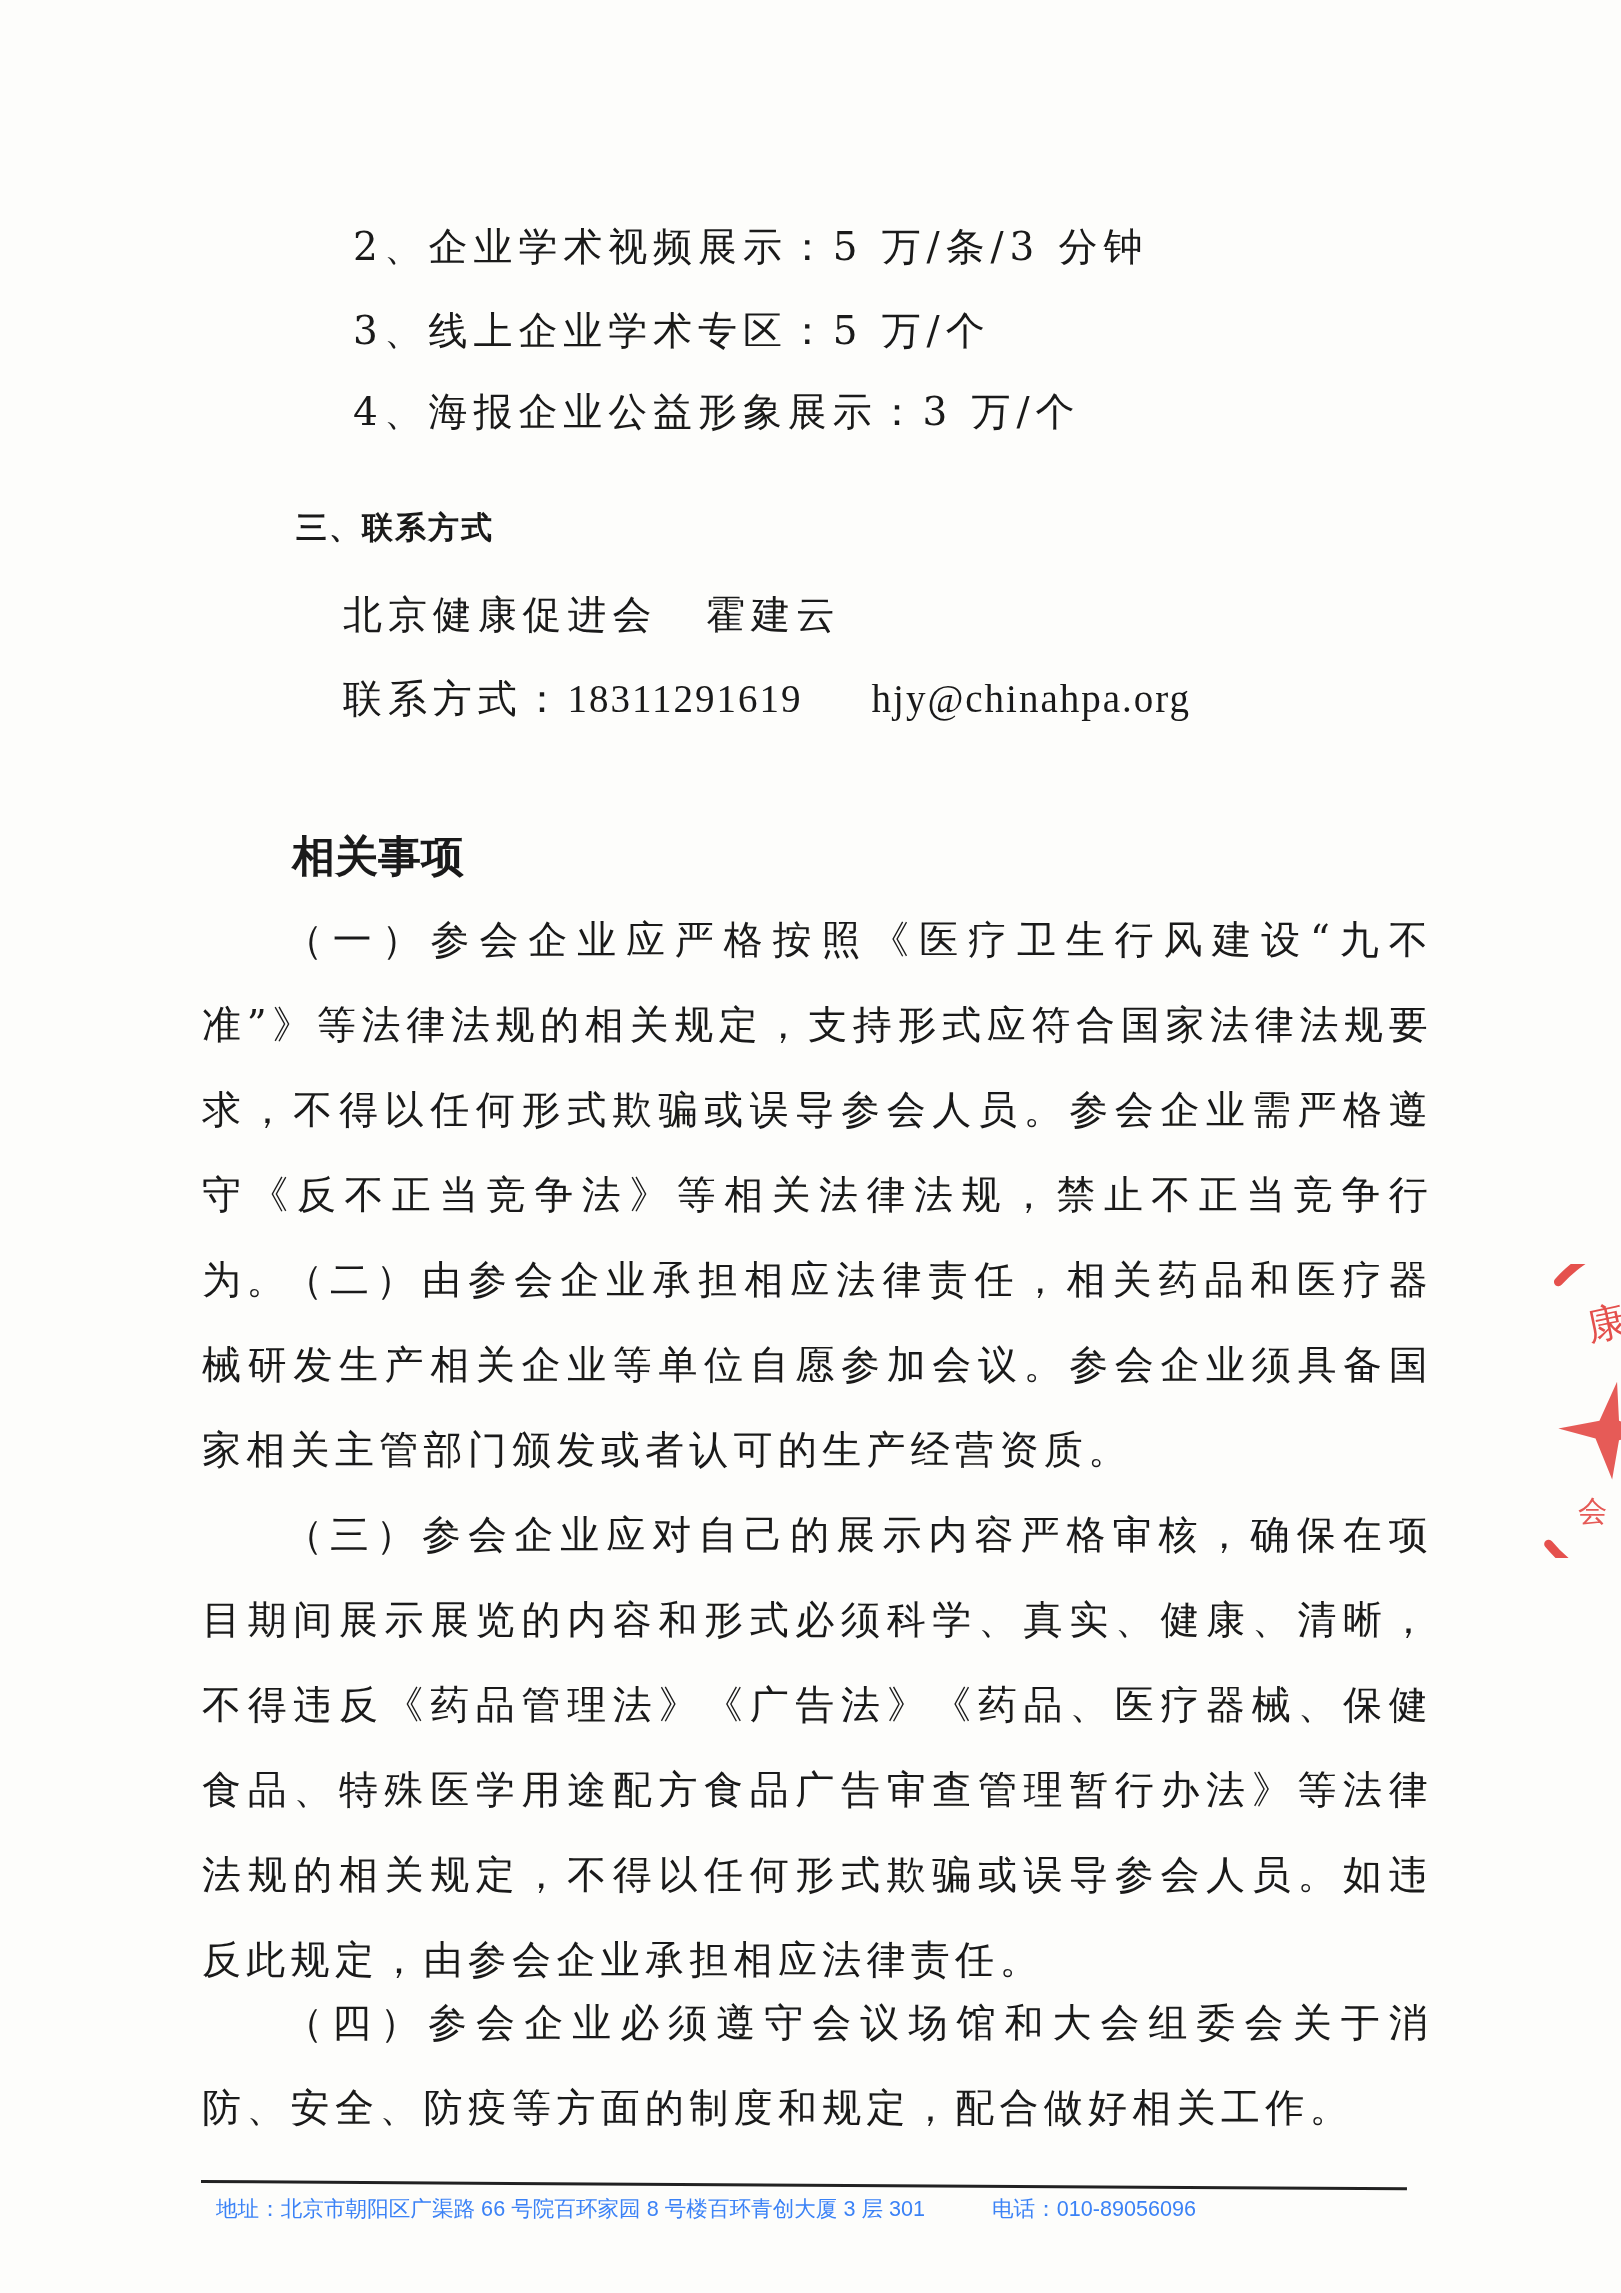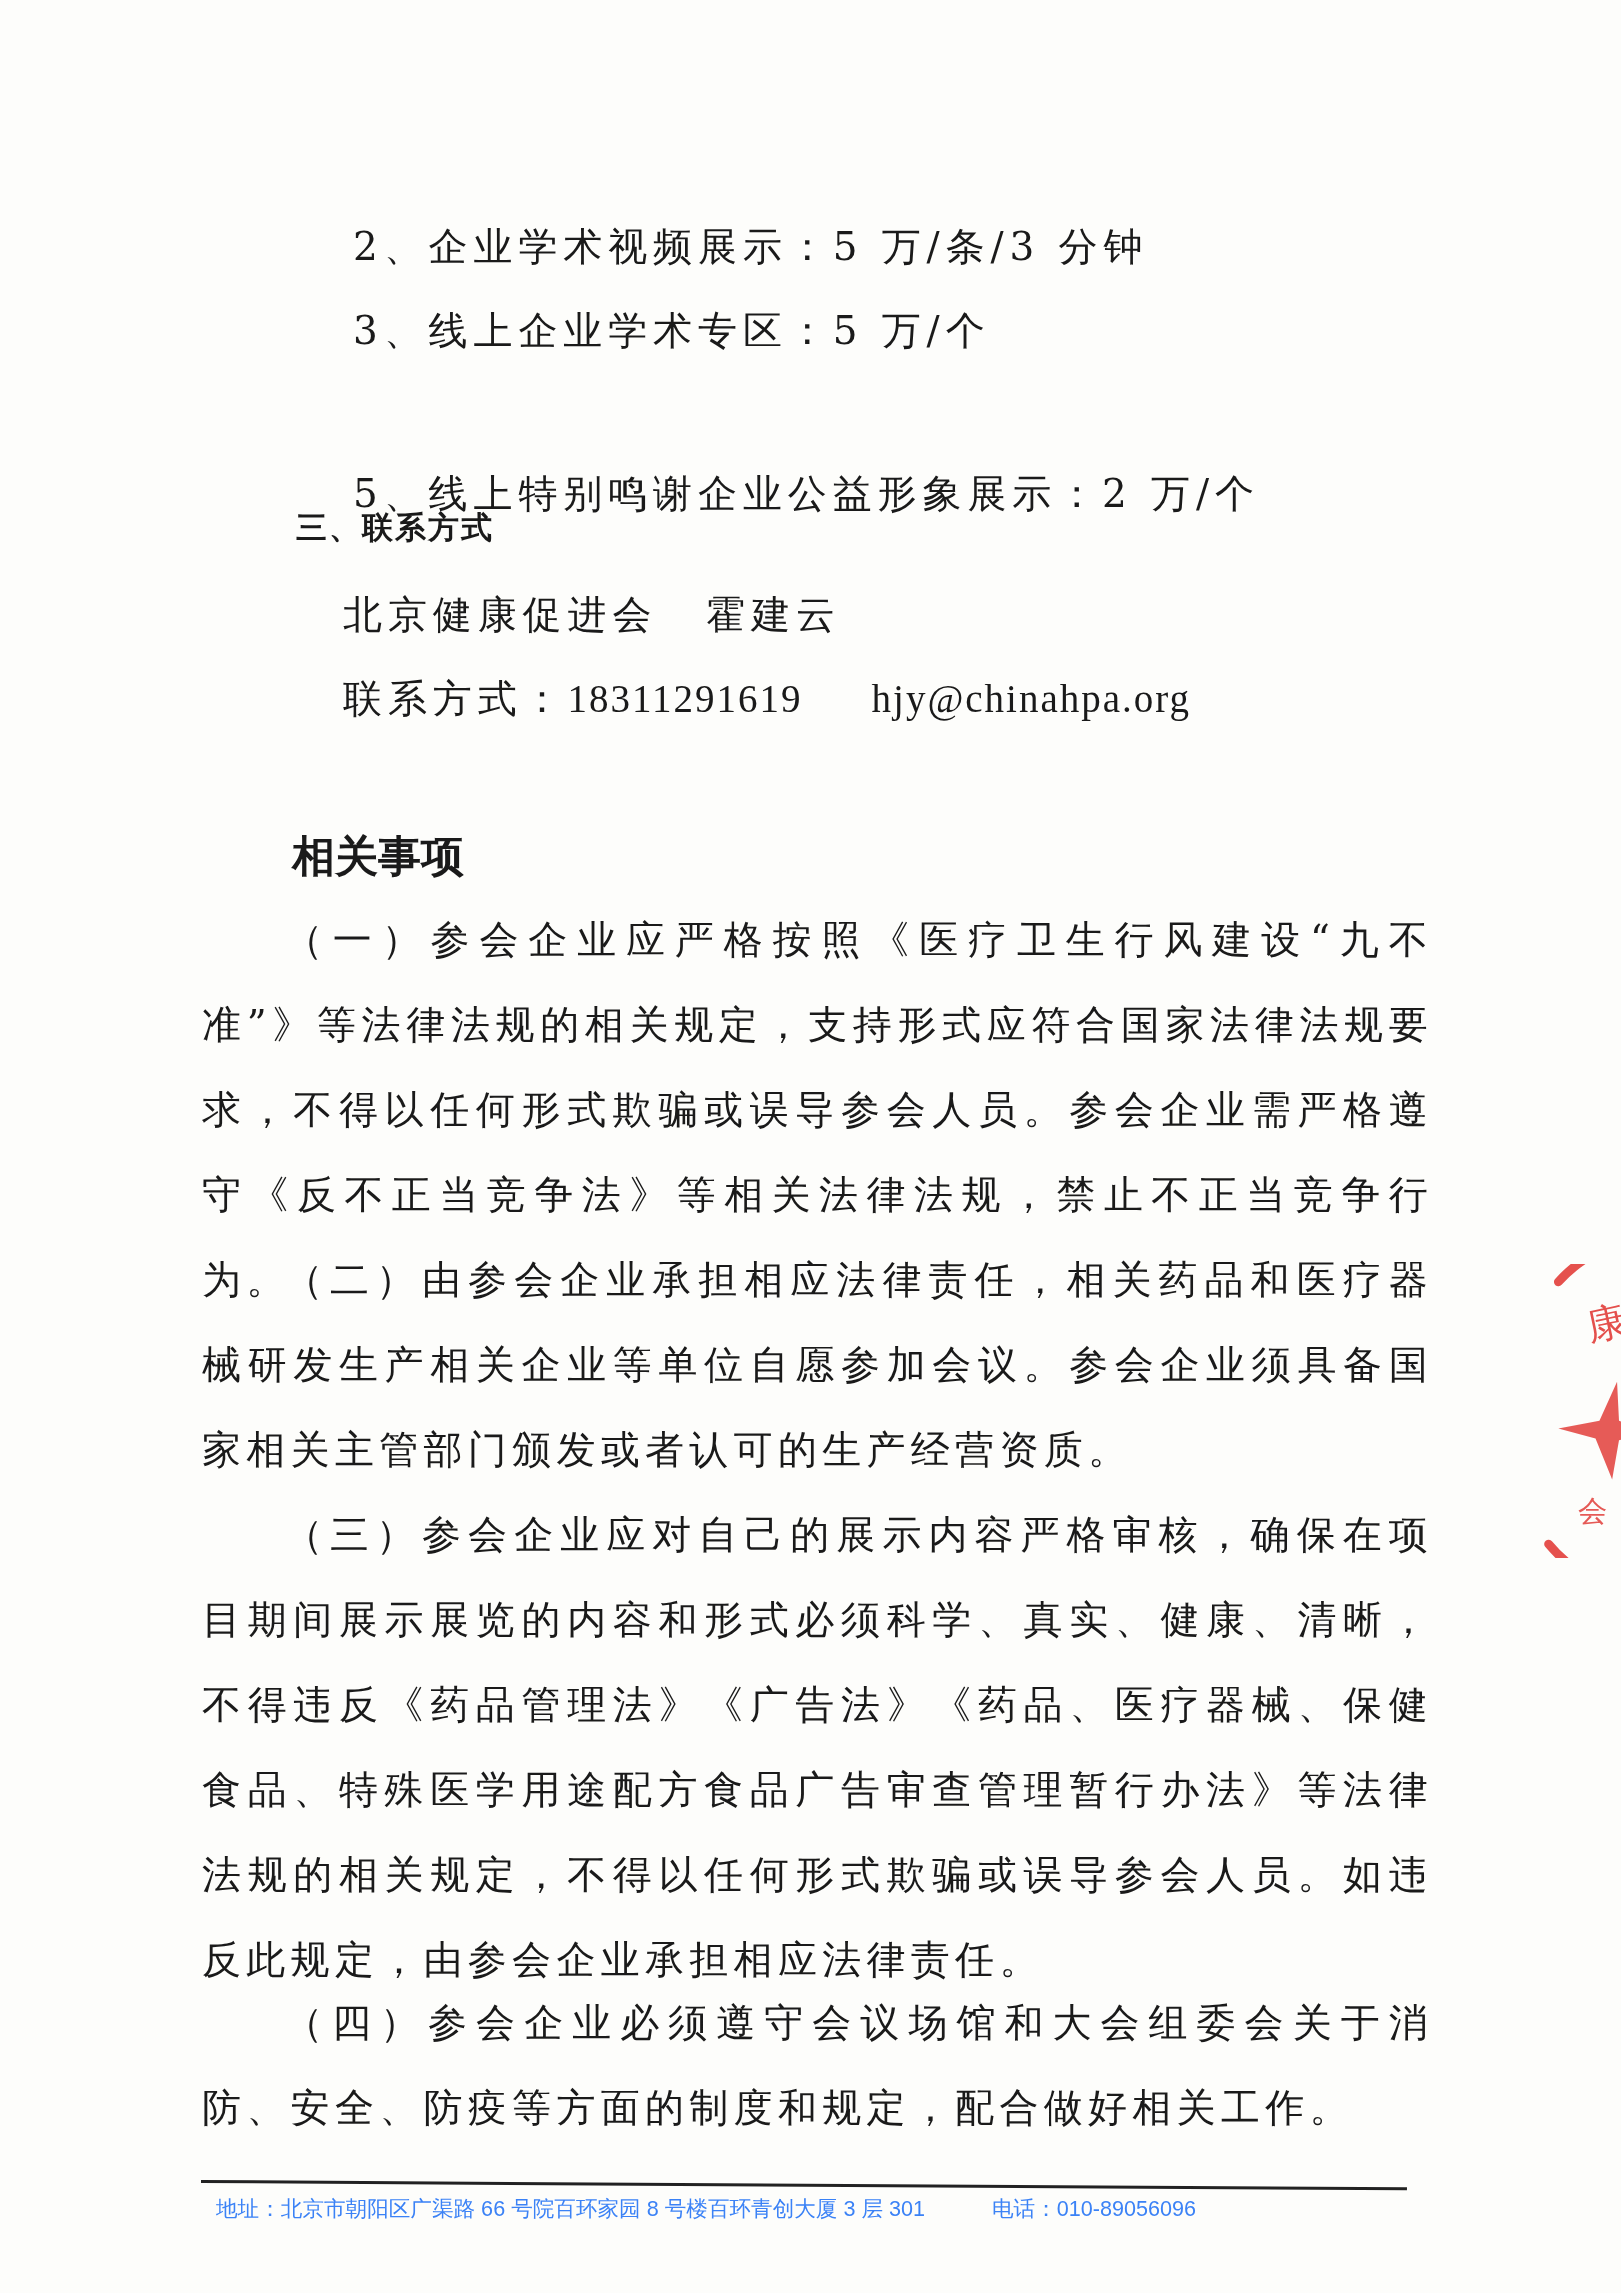--- a/index.html
+++ b/index.html
@@ -92,21 +92,21 @@
       pointer-events: none;
     }
   </style>
 </head>
 <body>
 
 <div class="page">
 
   <div class="line list-item" style="top:184px;">2、企业学术视频展示：5 万/条/3 分钟</div>
   <div class="line list-item" style="top:268px;">3、线上企业学术专区：5 万/个</div>
-  <div class="line list-item" style="top:431px;">5、线上特别鸣谢企业公益形象展示：2 万/个</div>
+  <div class="line list-item" style="top:349px;">4、海报企业公益形象展示：3 万/个</div>
 
   <div class="line section-heading" style="top:512px;">三、联系方式</div>
   <div class="line contact-line" style="top:595px;">
     <span>北京健康促进会</span><span class="gap"></span><span>霍建云</span>
   </div>
   <div class="line contact-line" style="top:679px;">
     <span>联系方式：</span><span class="mono">18311291619</span><span class="gap-wide"></span><span class="mono">hjy@chinahpa.org</span>
   </div>
 
   <div class="line matters-heading">相关事项</div>

